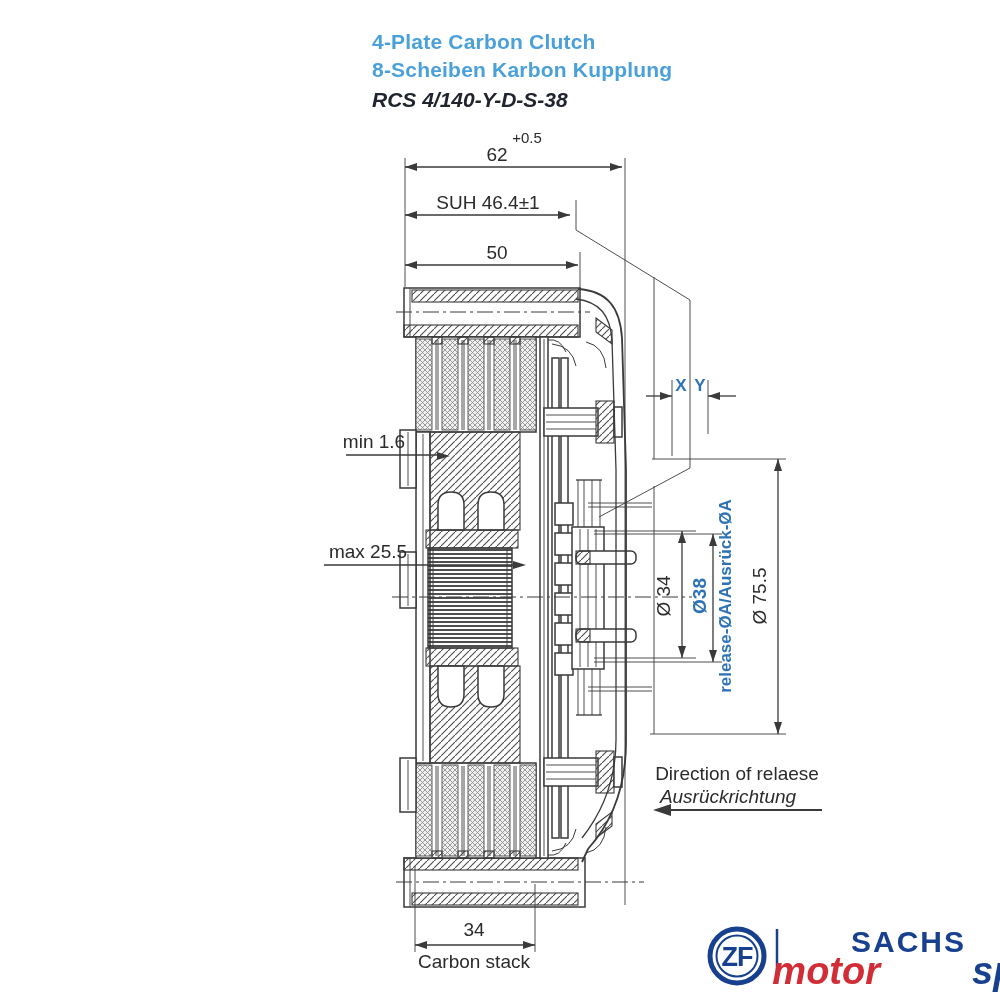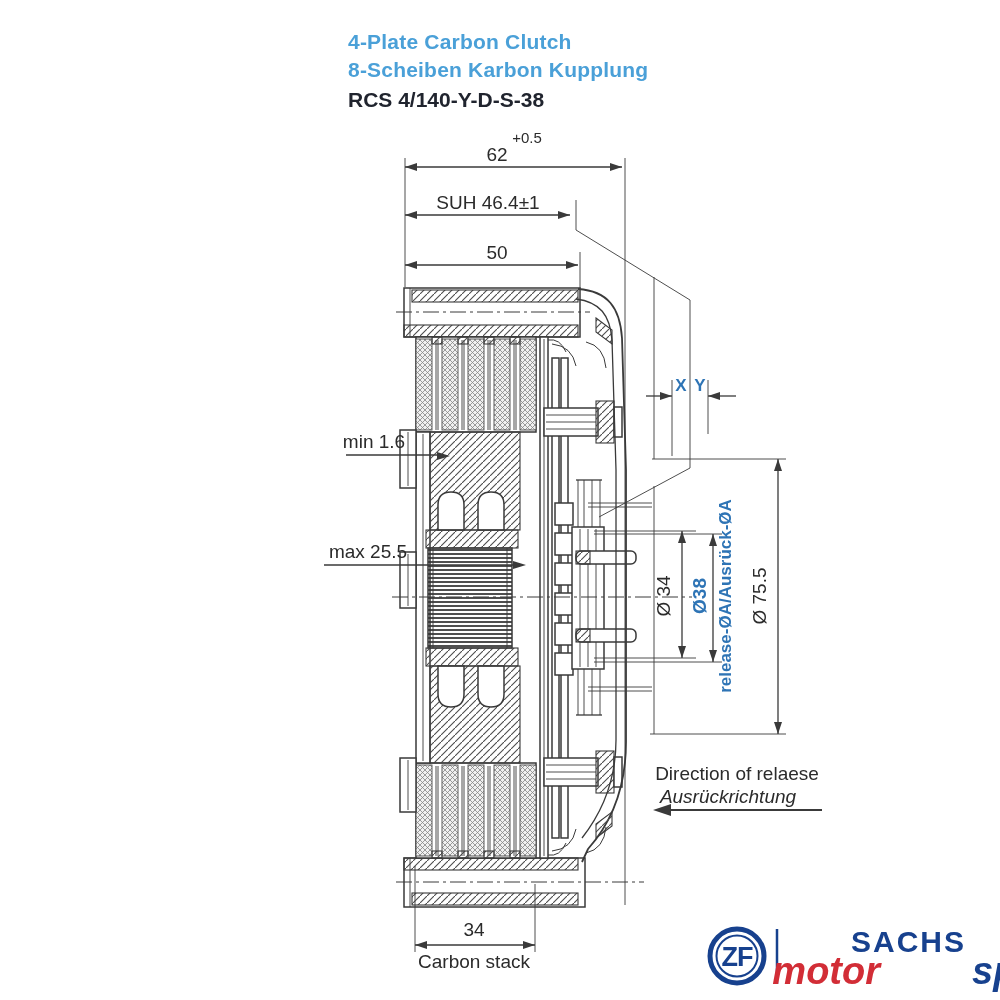--- a/index.html
+++ b/index.html
@@ -1,20 +1,20 @@
 <!DOCTYPE html>
 <html><head>
 <meta charset="utf-8">
 <style>
   html,body{margin:0;padding:0;background:#fff;}
   #stage{position:relative;width:1000px;height:1000px;background:#ffffff;overflow:hidden;
          font-family:"Liberation Sans",sans-serif;}
-  #title-block{position:absolute;left:348px;top:28px;line-height:28px;}
+  #title-block{position:absolute;left:372px;top:28px;line-height:28px;}
   .title-blue{font-size:21px;font-weight:600;color:#4aa0d8;letter-spacing:.2px;}
-  .title-model{font-size:21px;font-weight:800;color:#20242e;margin-top:2px;}
+  .title-model{font-size:21px;font-weight:800;color:#20242e;margin-top:2px;font-style:italic;}
   svg{position:absolute;left:0;top:0;}
   svg text{font-family:"Liberation Sans",sans-serif;fill:#2b2b2b;}
   .dimtxt{font-size:19px;}
   .dimtxt-s{font-size:15px;}
   .blue{fill:#2e74b5;font-weight:bold;}
   .ln{stroke:#3a3a3a;stroke-width:1.3;fill:none;}
   .ln-thin{stroke:#3a3a3a;stroke-width:0.9;fill:none;}
   .ln-thick{stroke:#3a3a3a;stroke-width:1.8;fill:none;}
   .cdash{stroke:#3a3a3a;stroke-width:1;fill:none;stroke-dasharray:16 4 3 4;}
   .ah{fill:#3a3a3a;stroke:none;}

